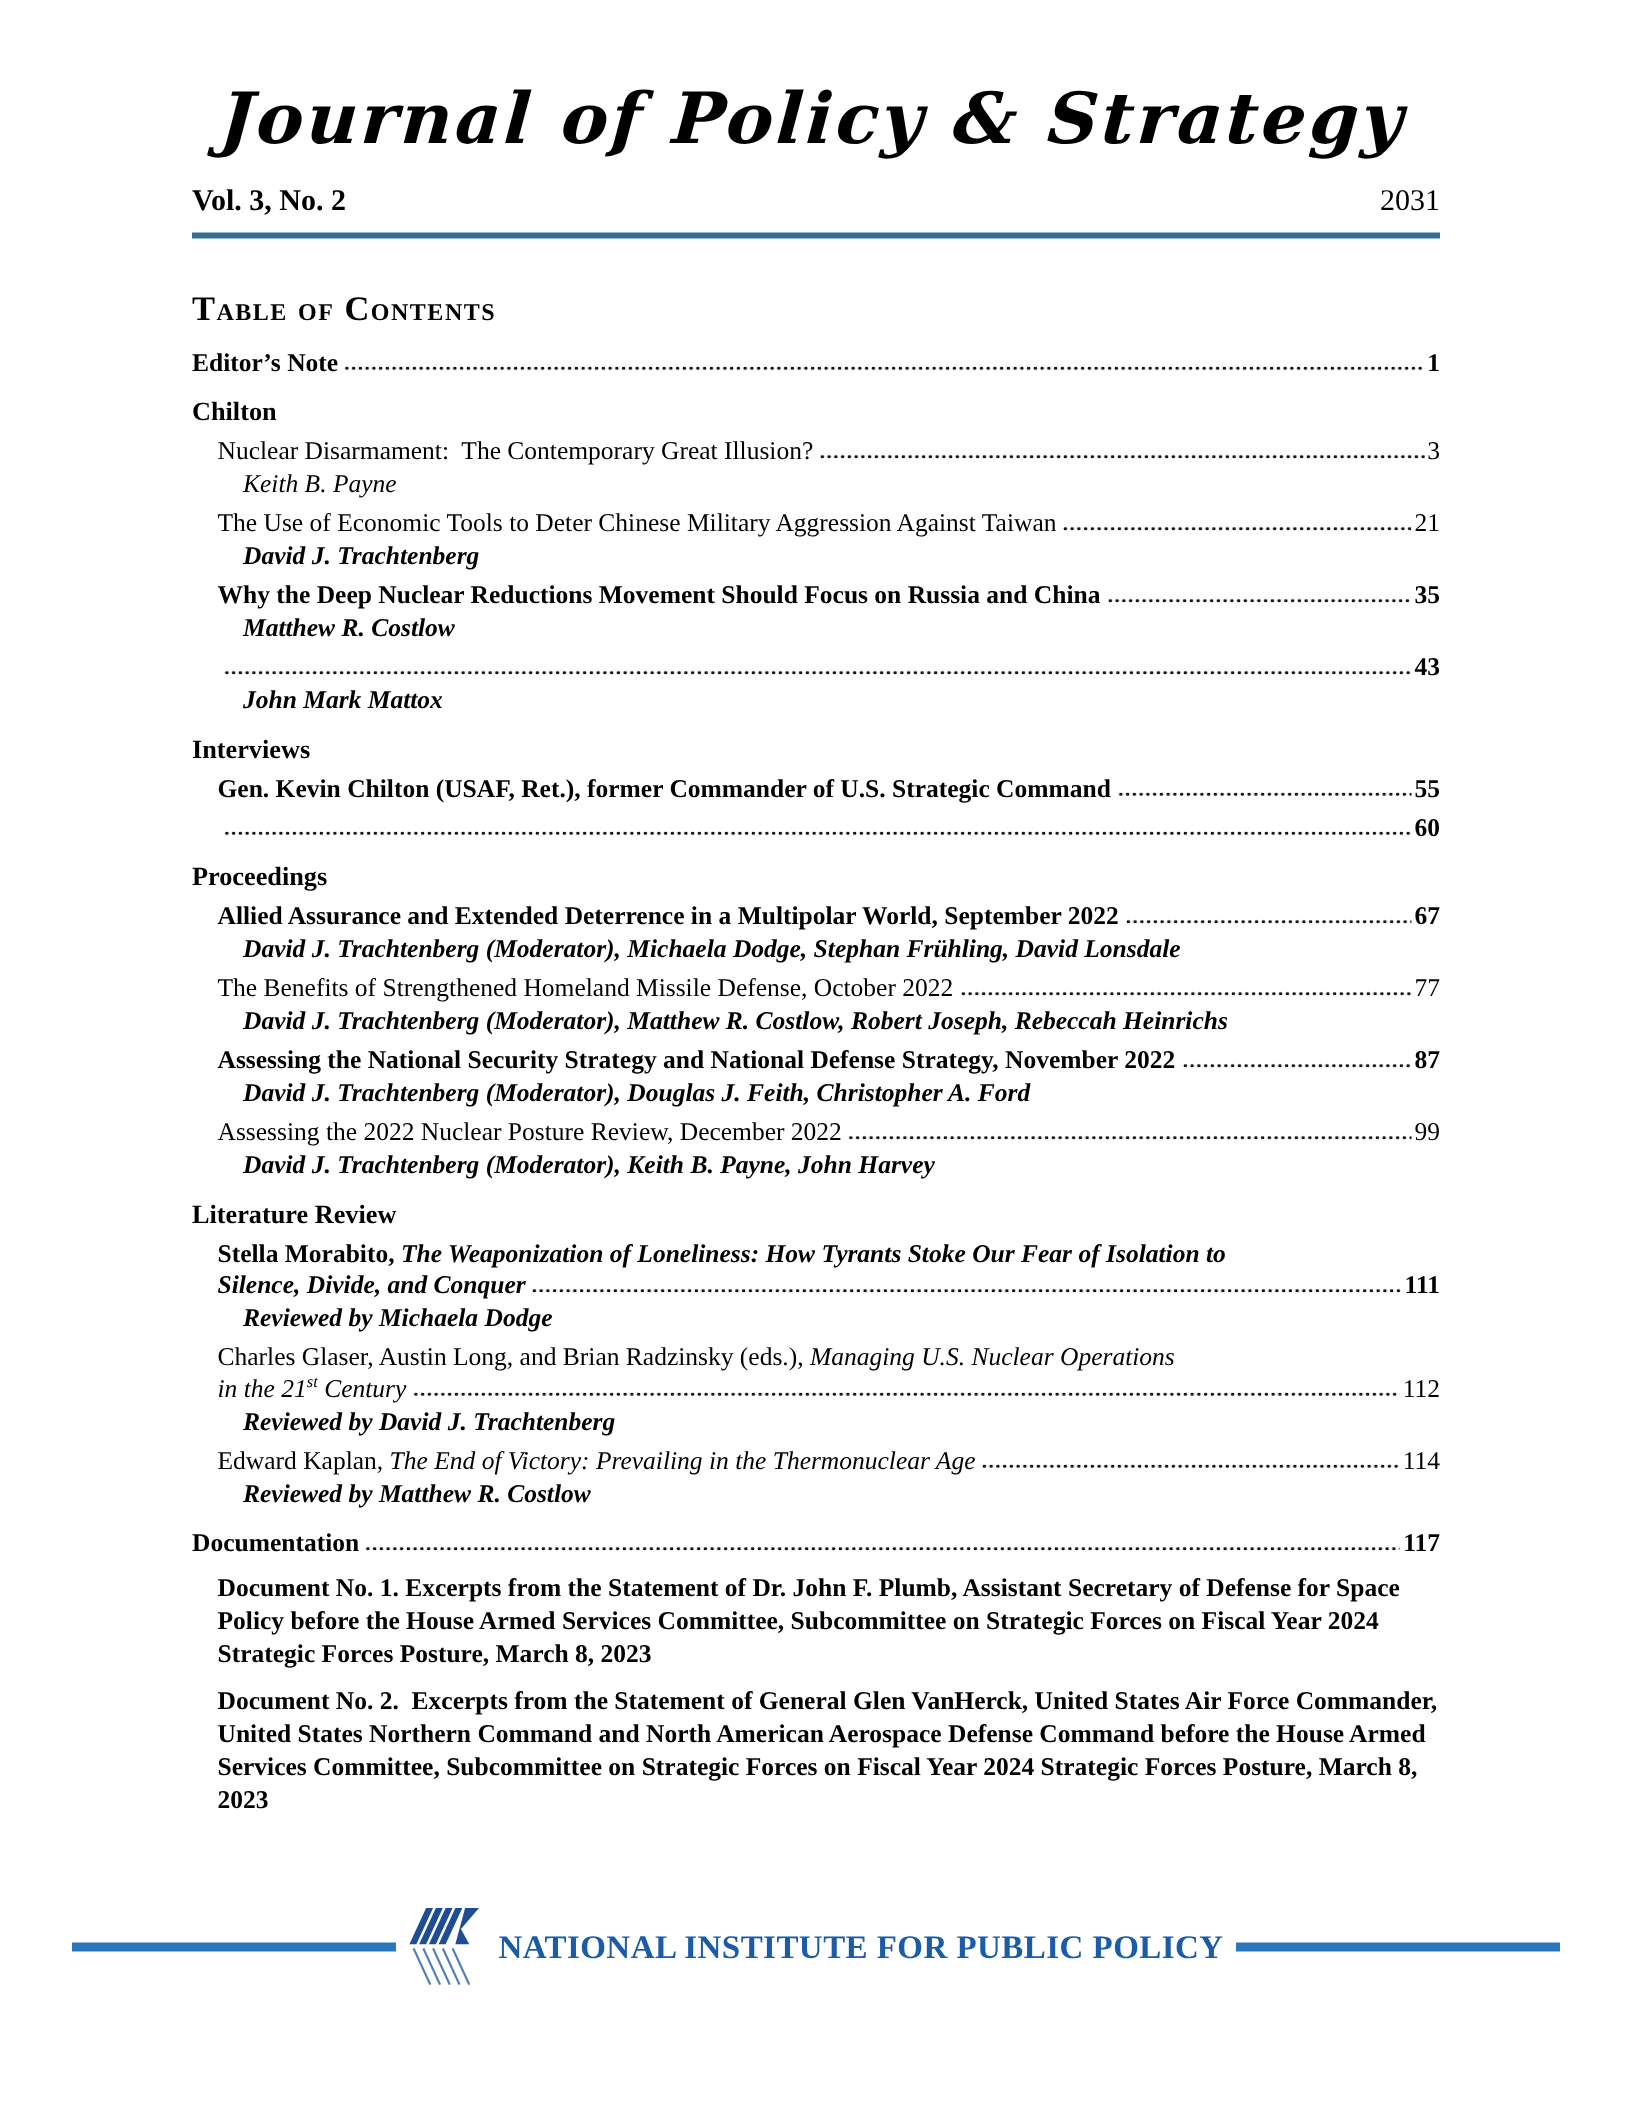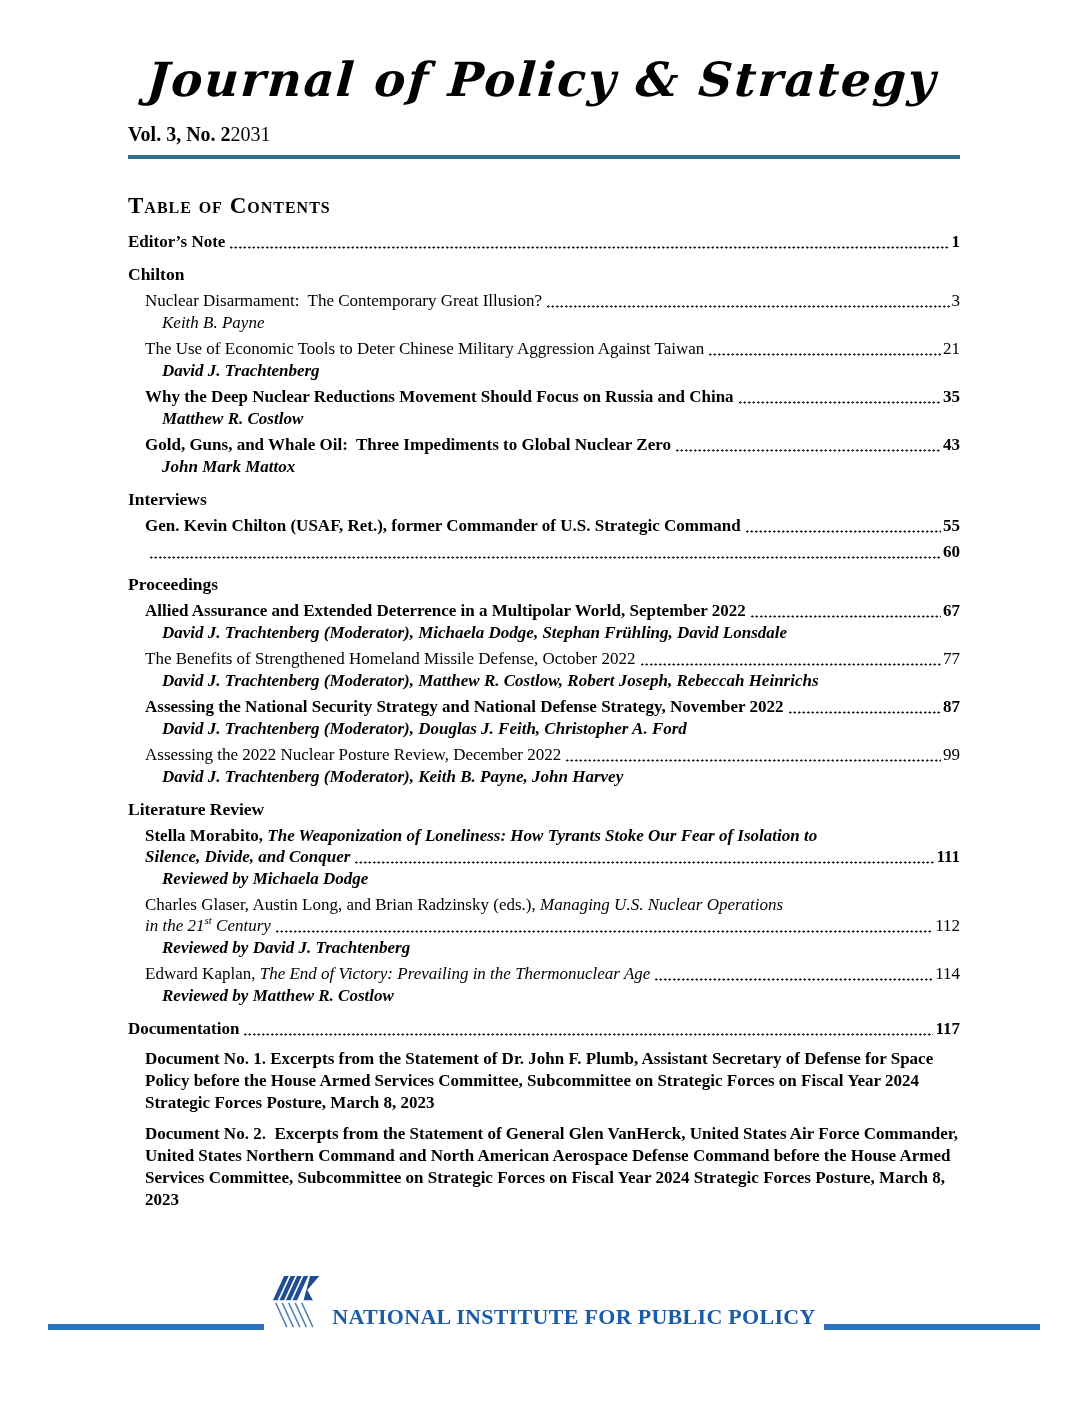--- a/index.html
+++ b/index.html
@@ -9,51 +9,51 @@
   *{box-sizing:border-box}
   html,body{margin:0;padding:0;background:#ffffff}
   .page{position:relative;width:1088px;height:1408px;background:#fff;color:var(--ink);
         font-family:"Liberation Serif",serif;overflow:hidden}
   .content{margin:0 128px;width:832px}
 
   
   .journal-title{margin:0;padding-top:52px;text-align:center;
     font-family:"DejaVu Serif",serif;font-style:italic;font-weight:700;
     font-size:47px;letter-spacing:2px;transform:skewX(-4deg)}
-  .vol-row{display:flex;align-items:baseline;
+  .vol-row{display:flex;justify-content:space-between;align-items:baseline;
     font-size:20px;margin-top:16px}
   .vol{font-weight:700}
   .year{font-weight:400}
   .header-rule{height:4px;background:var(--rule);margin-top:9px}
 
   
   .toc-title{margin:34px 0 10px;text-align:left;font-weight:700;font-size:23px;
     font-variant:small-caps;letter-spacing:1px}
   #toc{font-size:17px;line-height:21px}
   .sec-heading{font-weight:700;margin-top:12px;font-size:17.5px}
   .entry{margin-top:5px}
   .entry.lvl0{margin-top:12px;font-weight:700}
   .entry.lvl1{padding-left:17px}
   .entry.bold{font-weight:700}
-  .lrow{display:flex;align-items:center}
+  .lrow{display:flex;align-items:flex-start}
   .line{display:block}
   .txt{white-space:pre-wrap}
   .dots{flex:1 1 auto;min-width:8px;height:16px;margin:0 2px 0 4px;
     background-image:radial-gradient(circle,#151515 1.05px,transparent 1.4px);
     background-size:4.5px 3.4px;background-repeat:repeat-x;background-position:0 bottom}
   .pg{white-space:nowrap}
   .it{font-style:italic}
   sup{font-size:11px;line-height:0}
   .byline{font-style:italic;padding-left:17px;line-height:21px;margin-top:1px;font-weight:400}
   .byline.bold{font-weight:700}
   .para{padding-left:17px;margin-top:9px;line-height:22px;font-weight:700}
 
   
   .footer{position:absolute;left:0;top:1266px;width:1088px;height:64px;
-    display:flex;align-items:flex-end;justify-content:center;gap:8px}
+    display:flex;align-items:center;justify-content:center;gap:8px}
   .fbar{width:216px;height:6px;background:var(--footer-bar);flex:0 0 auto}
   .logo{width:52px;height:56px;flex:0 0 auto}
   .logo .stripe{fill:var(--logo-dark)}
   .logo .refl{stroke:var(--logo-light);stroke-width:1.6;fill:none}
   .org{font-size:22px;font-weight:700;color:var(--footer-text);
     letter-spacing:.3px;white-space:nowrap}
 </style>
 </head>
 <body>
 
@@ -95,21 +95,20 @@
         <div class="entry lvl1 bold">
           <div class="lrow">
             <span class="txt"><span>Why the Deep Nuclear Reductions Movement Should Focus on Russia and China</span></span>
             <span class="dots"></span>
             <span class="pg">35</span>
           </div>
           <div class="byline bold"><span>Matthew R. Costlow</span></div>
         </div>
         <div class="entry lvl1 bold">
           <div class="lrow">
-            <span class="txt"><span>Gold, Guns, and Whale Oil:&nbsp; Three Impediments to Global Nuclear Zero</span></span>
             <span class="dots"></span>
             <span class="pg">43</span>
           </div>
           <div class="byline bold"><span>John Mark Mattox</span></div>
         </div>
         <div class="sec-heading">Interviews</div>
         <div class="entry lvl1 bold">
           <div class="lrow">
             <span class="txt"><span>Gen. Kevin Chilton (USAF, Ret.), former Commander of U.S. Strategic Command</span></span>
             <span class="dots"></span>

